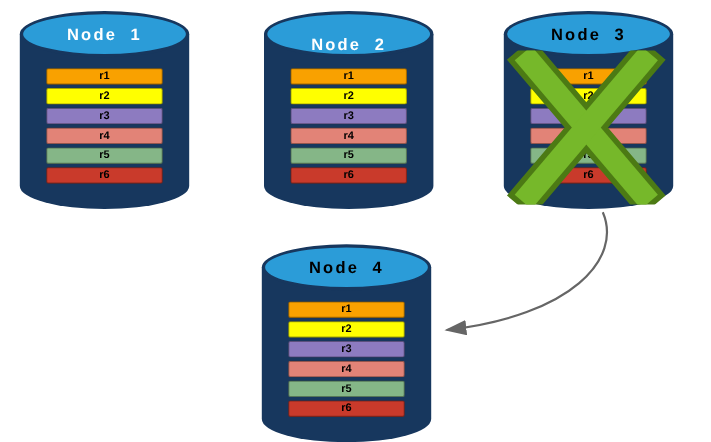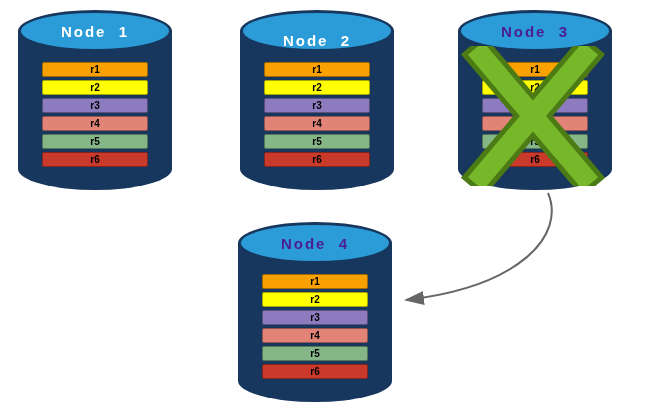--- a/index.html
+++ b/index.html
@@ -115,42 +115,42 @@
       <div class="record" style="background-color: rgb(141, 123, 192);">r3</div>
       <div class="record" style="background-color: rgb(226, 131, 119);">r4</div>
       <div class="record" style="background-color: rgb(133, 182, 135);">r5</div>
       <div class="record" style="background-color: rgb(201, 58, 43);">r6</div>
     </div>
   </div>
 
   <div class="node" style="left:458px; top:10px;">
     <div class="cyl-body" style="background-color: rgb(23, 55, 94);"></div>
     <div class="cyl-top" style="background-color: rgb(43, 156, 216); border-color: rgb(23, 55, 94);">
-      <span class="node-label" style="color: #4c1d95;">Node  3</span>
+      <span class="node-label" style="color: #000000;">Node  3</span>
     </div>
     <div class="records">
       <div class="record" style="background-color: rgb(249, 161, 0);">r1</div>
       <div class="record" style="background-color: rgb(255, 255, 0);">r2</div>
       <div class="record" style="background-color: rgb(141, 123, 192);">r3</div>
       <div class="record" style="background-color: rgb(226, 131, 119);">r4</div>
       <div class="record" style="background-color: rgb(133, 182, 135);">r5</div>
       <div class="record" style="background-color: rgb(201, 58, 43);">r6</div>
     </div>
     <svg class="x-overlay" viewBox="0 0 146 140">
       <line x1="22" y1="10" x2="124" y2="130" stroke-width="30" stroke-linecap="square" style="stroke: rgb(76, 122, 20);"></line>
       <line x1="124" y1="10" x2="22" y2="130" stroke-width="30" stroke-linecap="square" style="stroke: rgb(76, 122, 20);"></line>
       <line x1="22" y1="10" x2="124" y2="130" stroke-width="20" stroke-linecap="square" style="stroke: rgb(118, 184, 42);"></line>
       <line x1="124" y1="10" x2="22" y2="130" stroke-width="20" stroke-linecap="square" style="stroke: rgb(118, 184, 42);"></line>
     </svg>
   </div>
 
   <div class="node" style="left:238px; top:222px;">
     <div class="cyl-body" style="background-color: rgb(23, 55, 94);"></div>
     <div class="cyl-top" style="background-color: rgb(43, 156, 216); border-color: rgb(23, 55, 94);">
-      <span class="node-label" style="color: #4c1d95;">Node  4</span>
+      <span class="node-label" style="color: #000000;">Node  4</span>
     </div>
     <div class="records">
       <div class="record" style="background-color: rgb(249, 161, 0);">r1</div>
       <div class="record" style="background-color: rgb(255, 255, 0);">r2</div>
       <div class="record" style="background-color: rgb(141, 123, 192);">r3</div>
       <div class="record" style="background-color: rgb(226, 131, 119);">r4</div>
       <div class="record" style="background-color: rgb(133, 182, 135);">r5</div>
       <div class="record" style="background-color: rgb(201, 58, 43);">r6</div>
     </div>
   </div>

